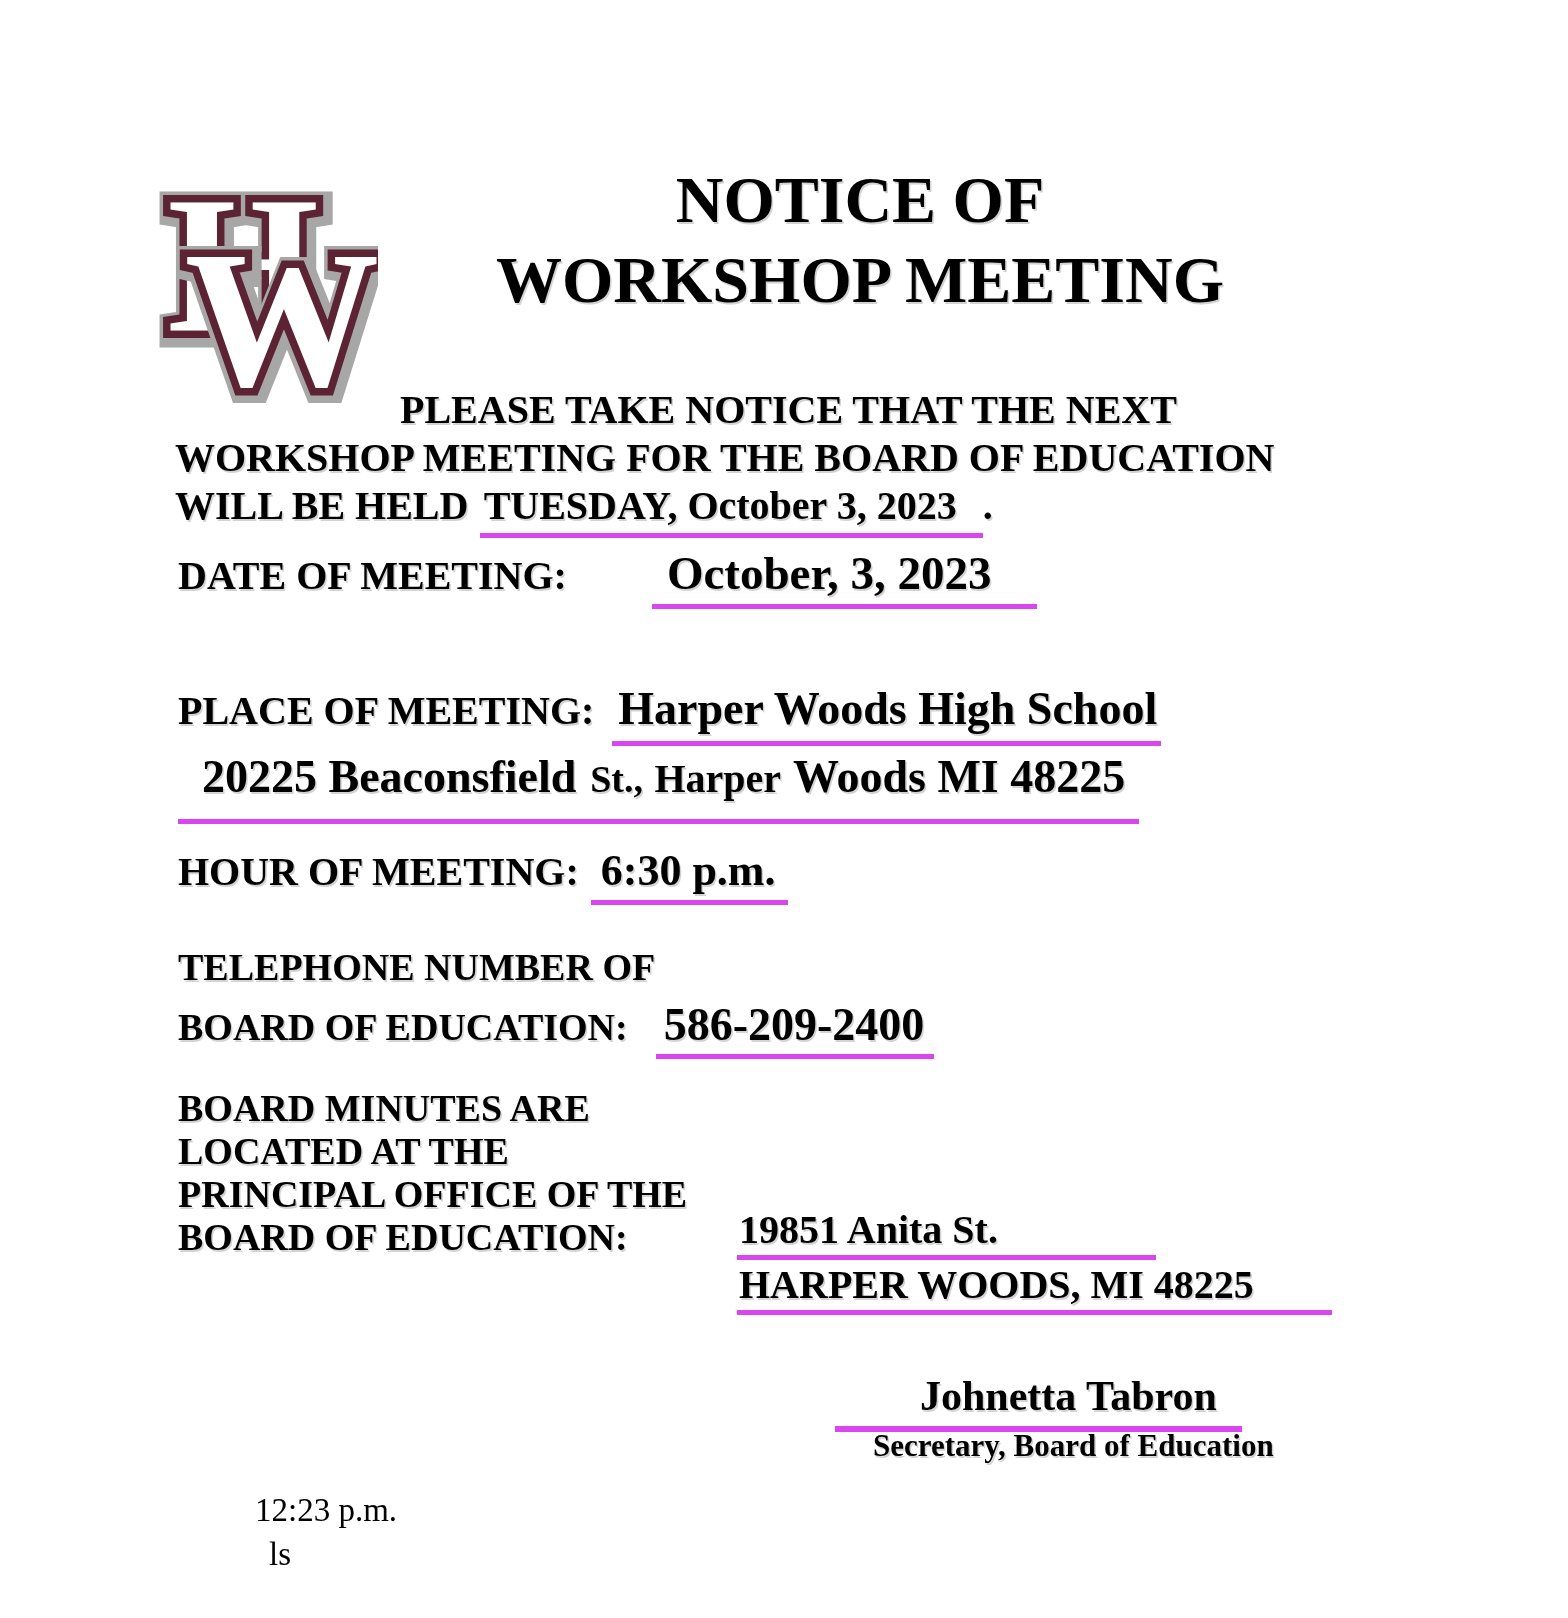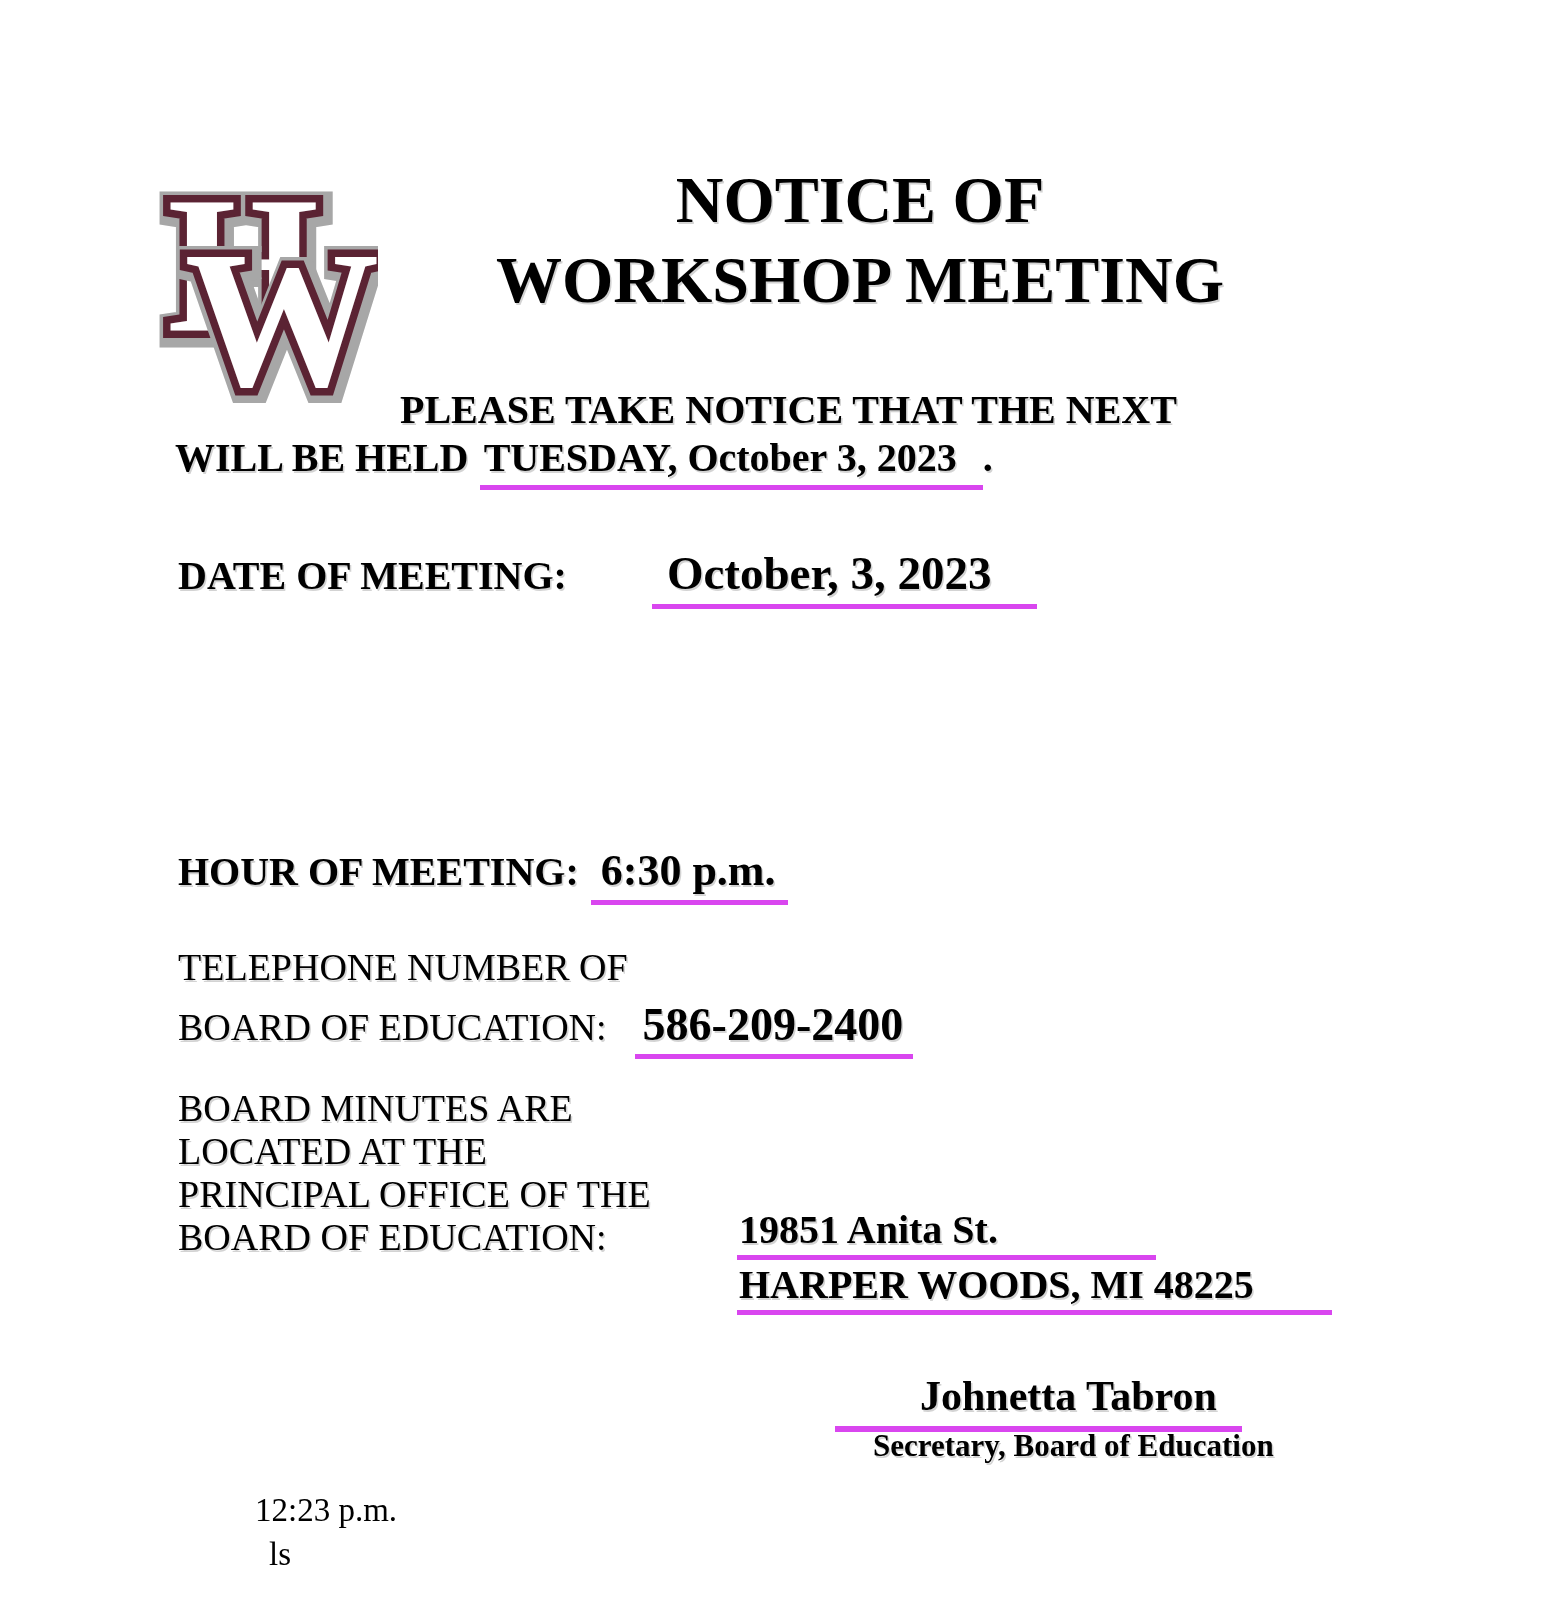--- a/index.html
+++ b/index.html
@@ -27,21 +27,21 @@
   .intro {
     position:absolute; left:175px; top:386px; width:1185px;
     font-weight:bold; font-size:40px; line-height:48px;
   }
   .intro-l1 { text-indent:225px; }
   .intro .pre { margin-right:0.28em; }
   .intro .u { padding-right:26px; padding-left:4px; }
 
   
   .row { position:absolute; left:178px; white-space:nowrap; }
-  .label { font-weight:normal; font-size:38px; }
+  .label { font-weight:bold; font-size:38px; }
   .label-lg { font-weight:bold; font-size:40px; }
 
   .date-row { top:546px; }
   .date-row .val { font-weight:bold; font-size:47px; margin-left:85px; padding:0 45px 4px 15px; }
 
   .place-block { top:680px; line-height:58px; }
   .place-block .val1 { font-weight:bold; font-size:46px; margin-left:18px; padding:0 4px 3px 6px; }
   .place-l2 .u { padding:0 14px 3px 24px; }
   .seg { font-weight:bold; }
   .seg-1 { font-size:46px; margin-right:0.30em; }
@@ -90,27 +90,36 @@
     </svg>
   </div>
 
   <div class="title shadowed">
     <div>NOTICE OF</div>
     <div>WORKSHOP MEETING</div>
   </div>
 
   <div class="intro shadowed">
     <div class="intro-l1">PLEASE TAKE NOTICE THAT THE NEXT</div>
+    <div class="intro-l2">WORKSHOP MEETING FOR THE BOARD OF EDUCATION</div>
     <div class="intro-l3"><span class="pre">WILL BE HELD</span><span class="u">TUESDAY, October 3, 2023</span><span>.</span></div>
   </div>
 
   <div class="row date-row shadowed">
     <span class="label-lg">DATE OF MEETING:</span><span class="u val">October, 3, 2023</span>
   </div>
 
+  <div class="row place-block shadowed">
+    <div>
+      <span class="label-lg">PLACE OF MEETING:</span><span class="u val1">Harper Woods High School</span>
+    </div>
+    <div class="place-l2">
+      <span class="u"><span class="seg seg-1">20225 Beaconsfield</span><span class="seg seg-2">St.,</span><span class="seg seg-3">Harper</span><span class="seg seg-4">Woods MI 48225</span></span>
+    </div>
+  </div>
 
   <div class="row hour-row shadowed">
     <span class="label-lg">HOUR OF MEETING:</span><span class="u val">6:30 p.m.</span>
   </div>
 
   <div class="row tel-block shadowed">
     <div><span class="label">TELEPHONE NUMBER OF</span></div>
     <div>
       <span class="label">BOARD OF EDUCATION:</span><span class="u val">586-209-2400</span>
     </div>

